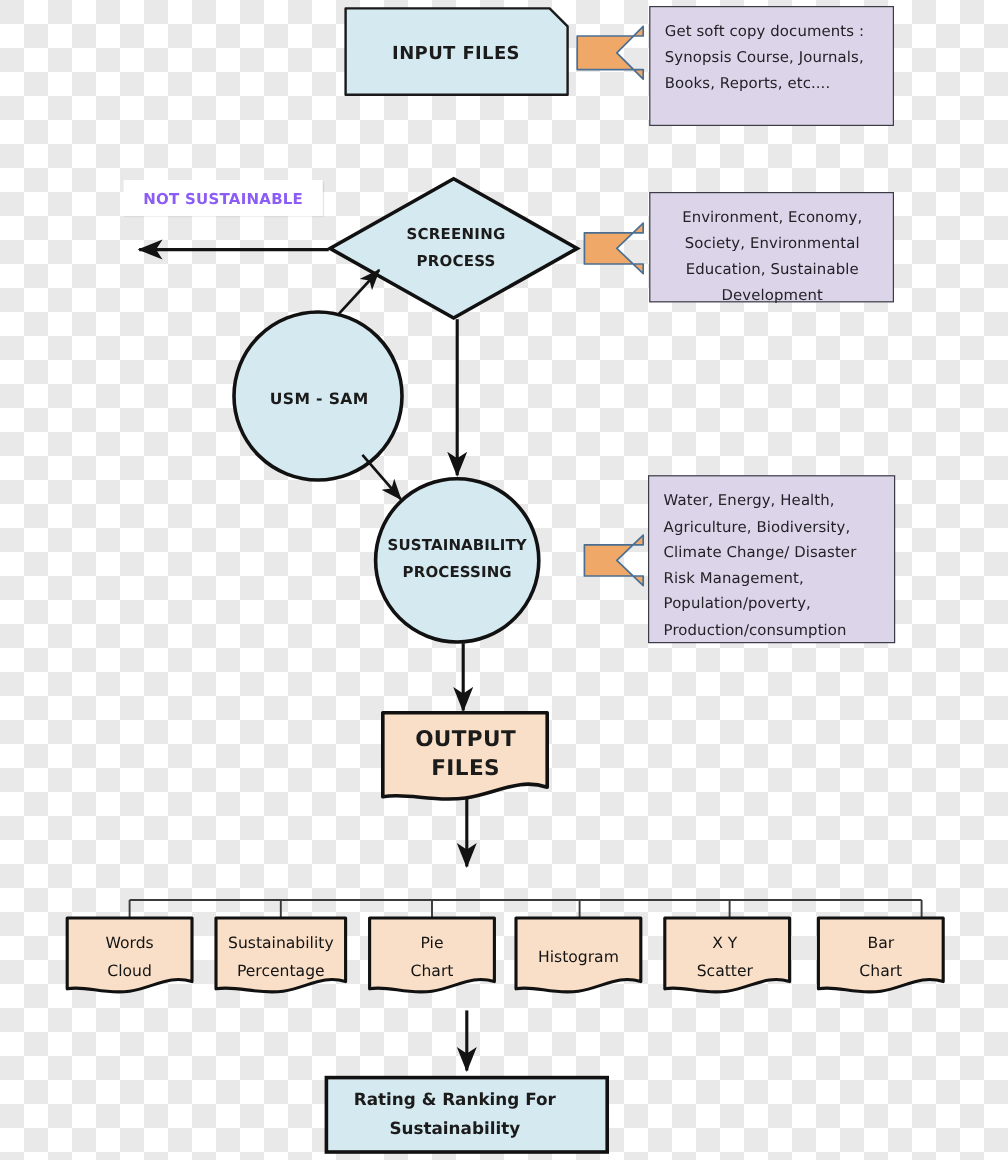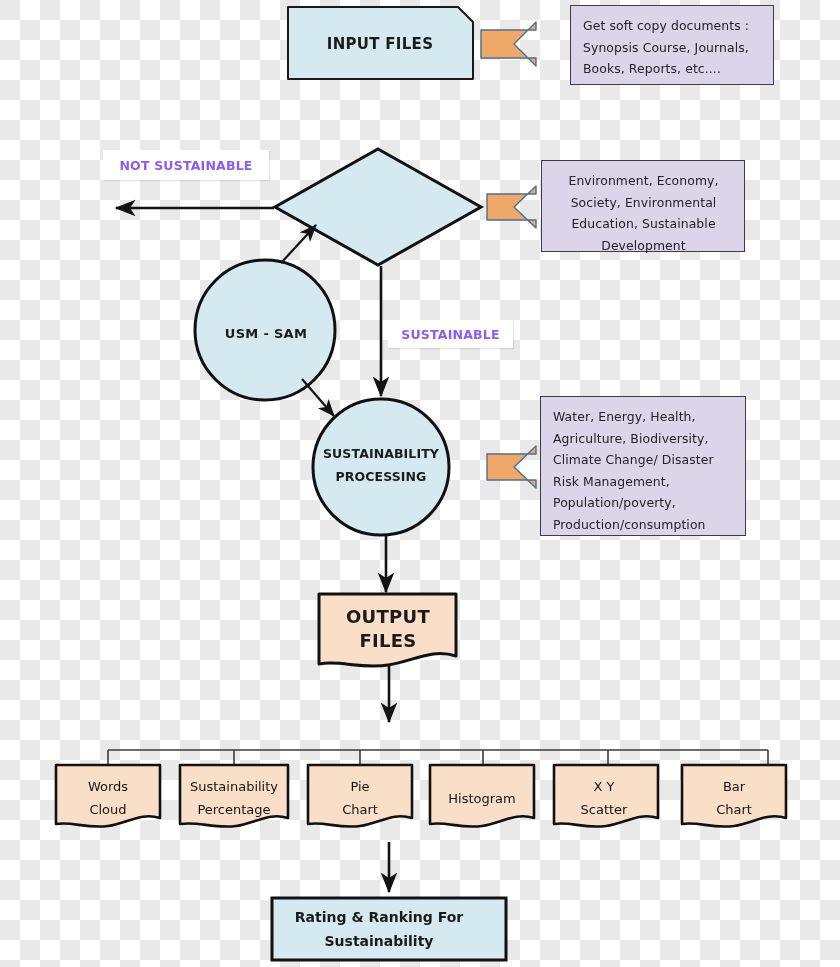--- a/index.html
+++ b/index.html
@@ -86,21 +86,21 @@
     position: absolute;
     background: #dcd4e8;
     border: 1.6px solid #3c3c46;
     box-sizing: border-box;
     padding: 9px 11px 6px 12px;
     font-size: 12.4px;
     line-height: 21.5px;
     color: #222228;
     letter-spacing: .1px;
   }
-  #note-input { left: 541px; top: 5px; width: 204px; height: 80px; margin-left: 29px; }
+  #note-input { left: 541px; top: 5px; width: 204px; height: 100px; }
   #note-screening { left: 541px; top: 160px; width: 204px; height: 92px; text-align: center; }
   #note-sustain { left: 540px; top: 396px; width: 206px; height: 140px; }
 
   
   .edge-label {
     position: absolute;
     background: #ffffff;
     font-size: 12.5px;
     font-weight: bold;
     color: #8b5cf6;
@@ -197,20 +197,24 @@
 
     <line x1="389" y1="842" x2="389" y2="892" stroke="#121212" stroke-width="2.6" marker-end="url(#arrowhead)"></line>
 
     <rect x="272" y="898" width="234" height="62" fill="#d5e9f0" stroke="#111111" stroke-width="3"></rect>
   </svg>
 
   <div class="node-label" id="input-files-label">
     <span class="lbl-line">INPUT FILES</span>
   </div>
 
+  <div class="node-label" id="screening-label">
+    <span class="lbl-line">SCREENING</span>
+    <span class="lbl-line">PROCESS</span>
+  </div>
 
   <div class="node-label" id="usm-sam-label">
     <span class="lbl-line">USM - SAM</span>
   </div>
 
   <div class="node-label" id="sustain-proc-label">
     <span class="lbl-line">SUSTAINABILITY</span>
     <span class="lbl-line">PROCESSING</span>
   </div>
 
@@ -247,15 +251,14 @@
   <div class="leaf-label" style="left:682px; top:770px; width:104px;">
     <span class="lbl-line">Bar</span>
     <span class="lbl-line">Chart</span>
   </div>
 
   <div class="note-box" id="note-input">Get soft copy documents : Synopsis Course, Journals, Books, Reports, etc....</div>
   <div class="note-box" id="note-screening">Environment, Economy, Society, Environmental Education, Sustainable Development</div>
   <div class="note-box" id="note-sustain">Water, Energy, Health, Agriculture, Biodiversity, Climate Change/ Disaster Risk Management, Population/poverty, Production/consumption</div>
 
   <div class="edge-label" id="label-not-sustainable">NOT SUSTAINABLE</div>
-  <div class="edge-label" id="label-sustainable">SUSTAINABLE</div>
 
 </div>
 
 </body></html>

